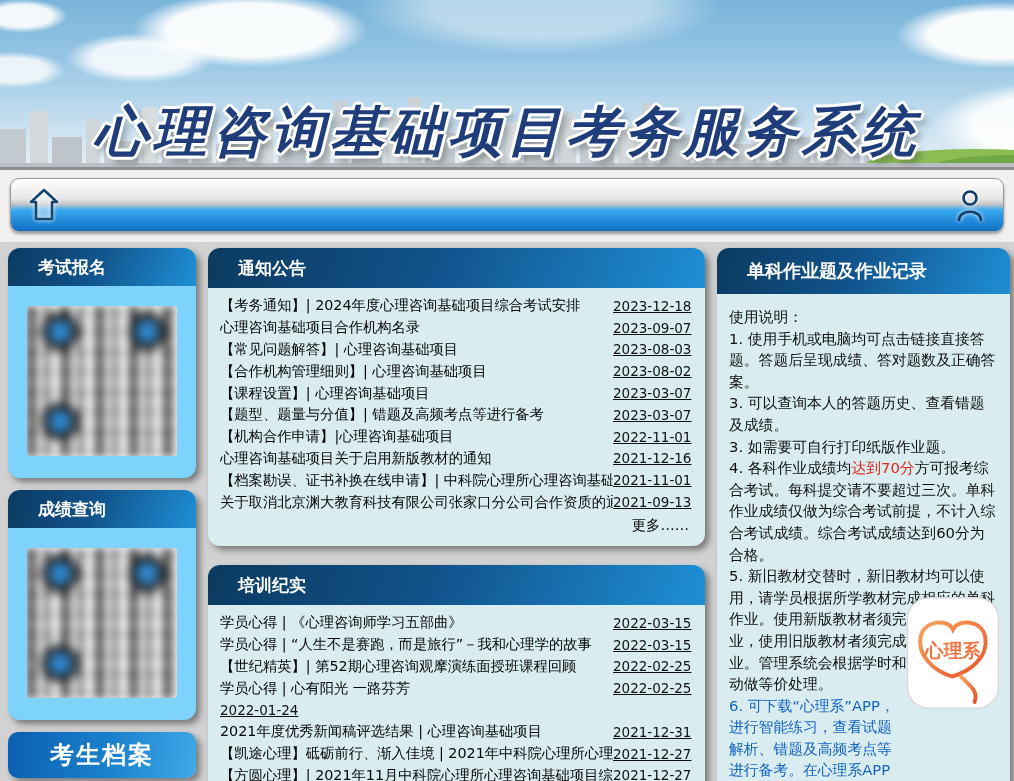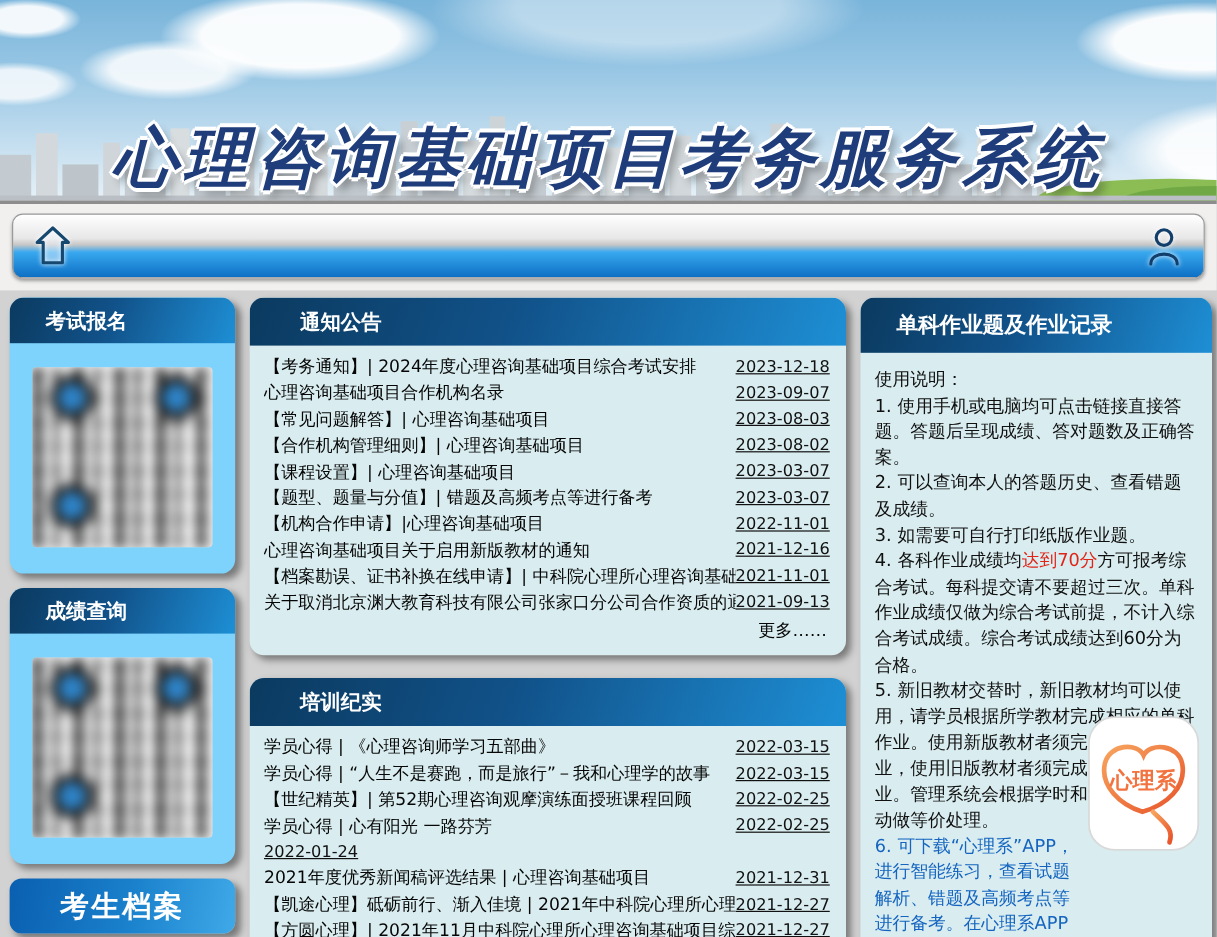--- a/index.html
+++ b/index.html
@@ -77,21 +77,21 @@
       repeating-linear-gradient(0deg, rgba(30,30,30,.55) 0 8px, rgba(255,255,255,.45) 8px 19px, rgba(12,12,12,.6) 19px 27px, rgba(255,255,255,.5) 27px 40px);
   }
   .archive-btn{
     height:46px;border-radius:10px;cursor:pointer;
     background:linear-gradient(100deg,#0a5fb0 0%,#1b82cd 55%,#3fa9e8 100%);
     box-shadow:4px 4px 6px rgba(50,50,50,.55);
     display:flex;align-items:center;justify-content:center;
     color:#fff;font-size:24px;font-weight:bold;letter-spacing:2px;
   }
   
-  .mpanel .phead{height:40px;font-size:17px;padding-left:12px;}
+  .mpanel .phead{height:40px;font-size:17px;}
   .notices-panel{height:298px;margin-bottom:19px;}
   .training-panel{height:400px;}
   .rows{padding:7px 14px 0 12px;}
   .row{display:flex;align-items:center;height:21.8px;}
   .rt{flex:1;font-size:14.3px;color:#060606;white-space:nowrap;overflow:hidden;cursor:pointer;}
   .rd{width:78px;text-align:center;font-size:13.5px;color:#111;white-space:nowrap;text-decoration:underline;}
   .more{
     text-align:right;padding:3px 16px 0 0;font-size:14.3px;color:#060606;cursor:pointer;
   }
   
@@ -280,21 +280,21 @@
 
   <div class="col-right">
     <div class="panel rpanel">
       <div class="phead">
         <span class="ptitle">单科作业题及作业记录</span>
       </div>
       <div class="rbody">
         <p class="intro">使用说明：</p>
         <div>
             <p class="ins"><span>1. 使用手机或电脑均可点击链接直接答题。答题后呈现成绩、答对题数及正确答案。</span></p>
-            <p class="ins"><span>2. 可以查询本人的答题历史、查看错题及成绩。</span></p>
+            <p class="ins"><span>3. 可以查询本人的答题历史、查看错题及成绩。</span></p>
             <p class="ins"><span>3. 如需要可自行打印纸版作业题。</span></p>
             <p class="ins"><span>4. 各科作业成绩均</span><span class="red">达到70分</span><span>方可报考综合考试。每科提交请不要超过三次。单科作业成绩仅做为综合考试前提，不计入综合考试成绩。综合考试成绩达到60分为合格。</span></p>
             <p class="ins"><span>5. 新旧教材交替时，新旧教材均可以使用，请学员根据所学教材完成相应的单科作业。使用新版教材者须完成十科单科作业，使用旧版教材者须完成九科单科作业。管理系统会根据学时和学分将成绩自动做等价处理。</span></p>
             <p class="ins"><span class="blue">6. 可下载“心理系”APP，进行智能练习，查看试题解析、错题及高频考点等进行备考。在心理系APP中使用</span></p>
           </div>
         <div class="applogo">
           <svg viewBox="0 0 96 116" width="94" height="114">
             <defs>
               <linearGradient id="hg" x1="0" y1="0" x2="1" y2="1">
                 <stop offset="0" stop-color="#f7a45e"></stop>

